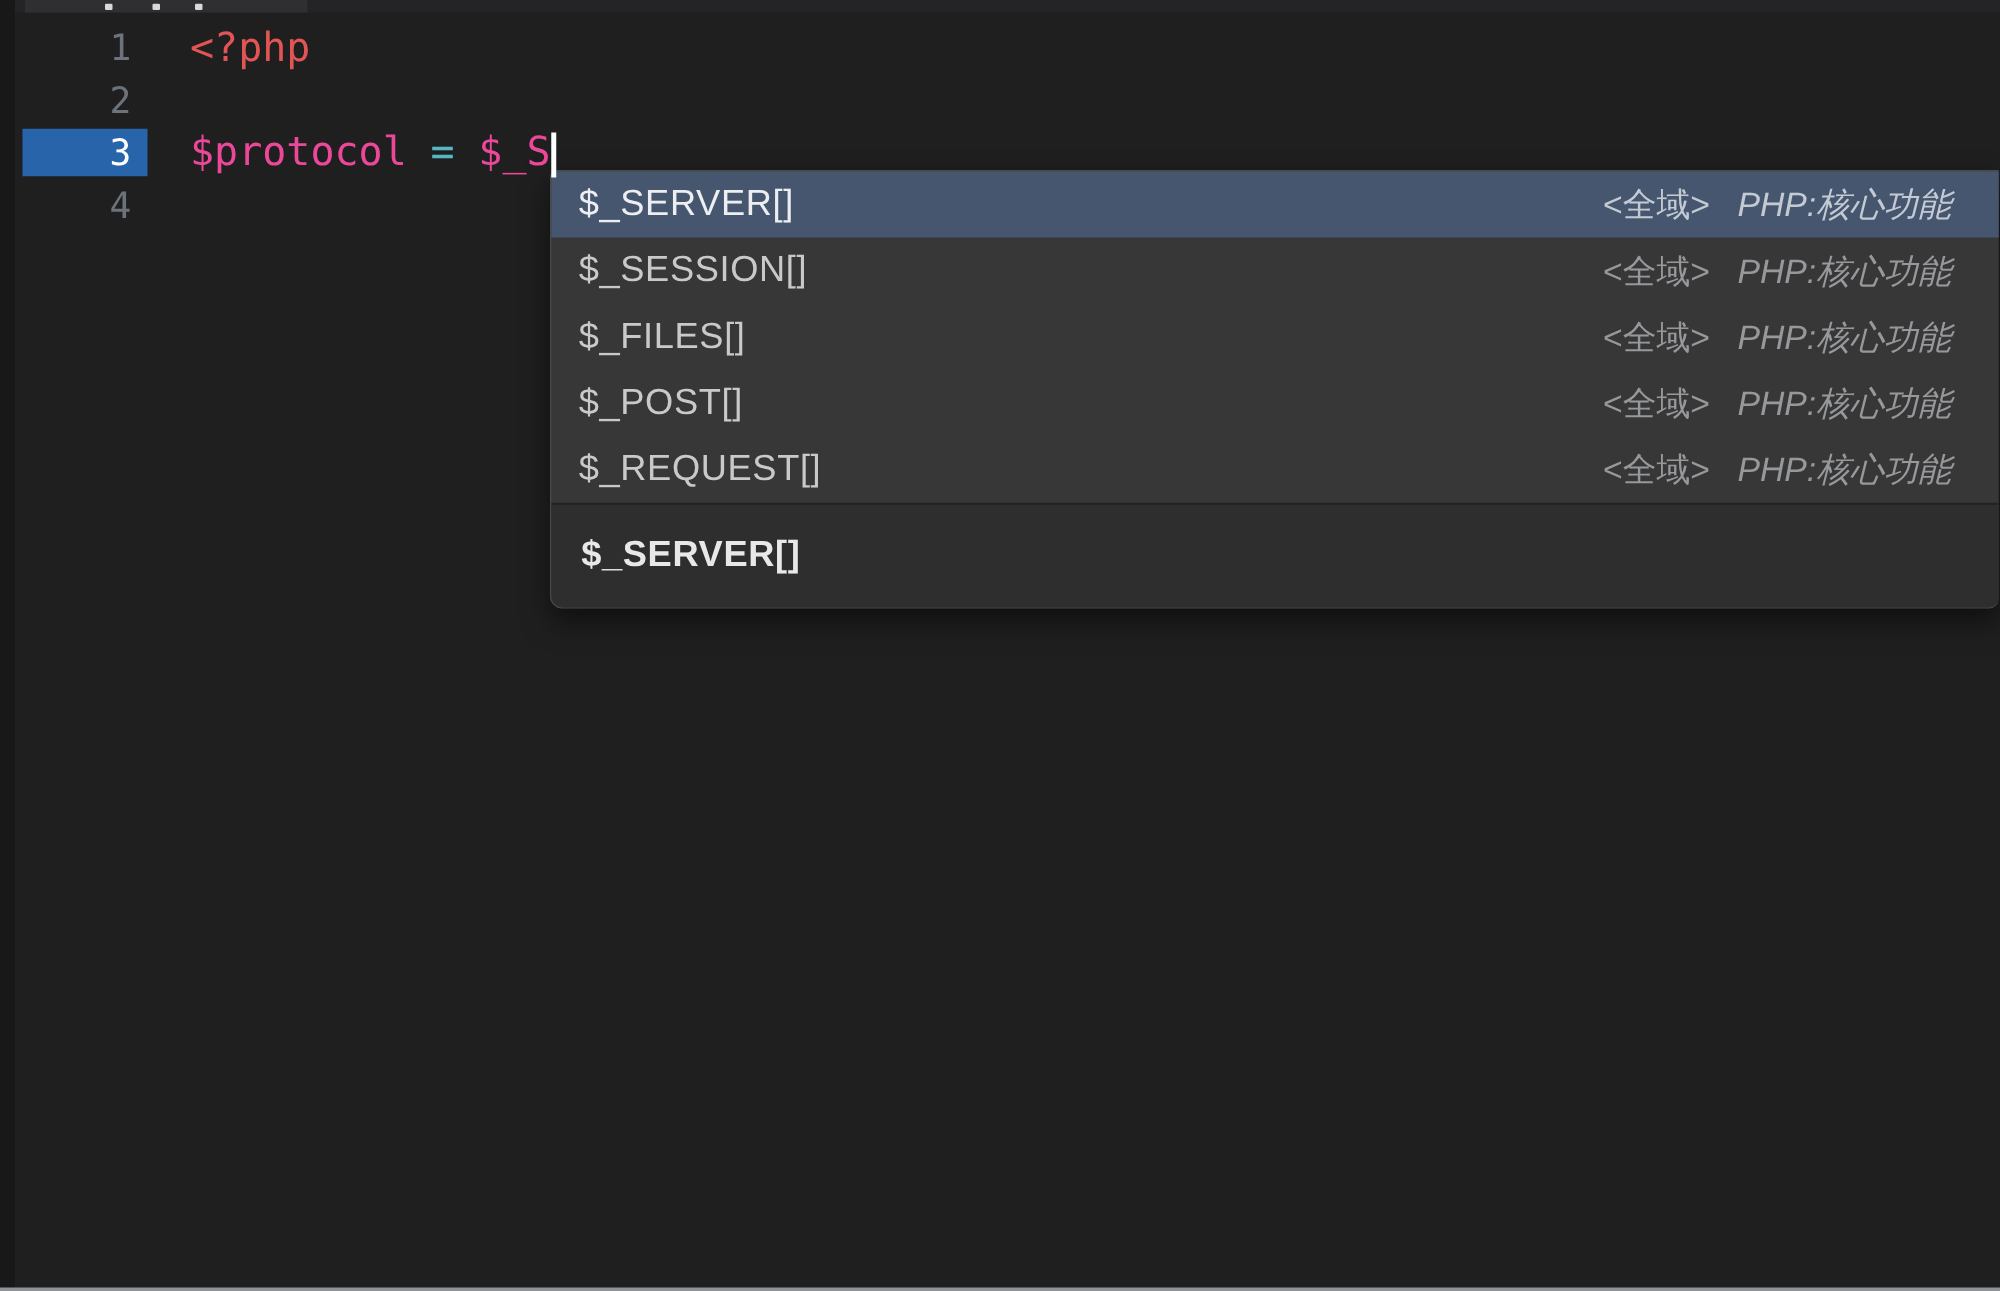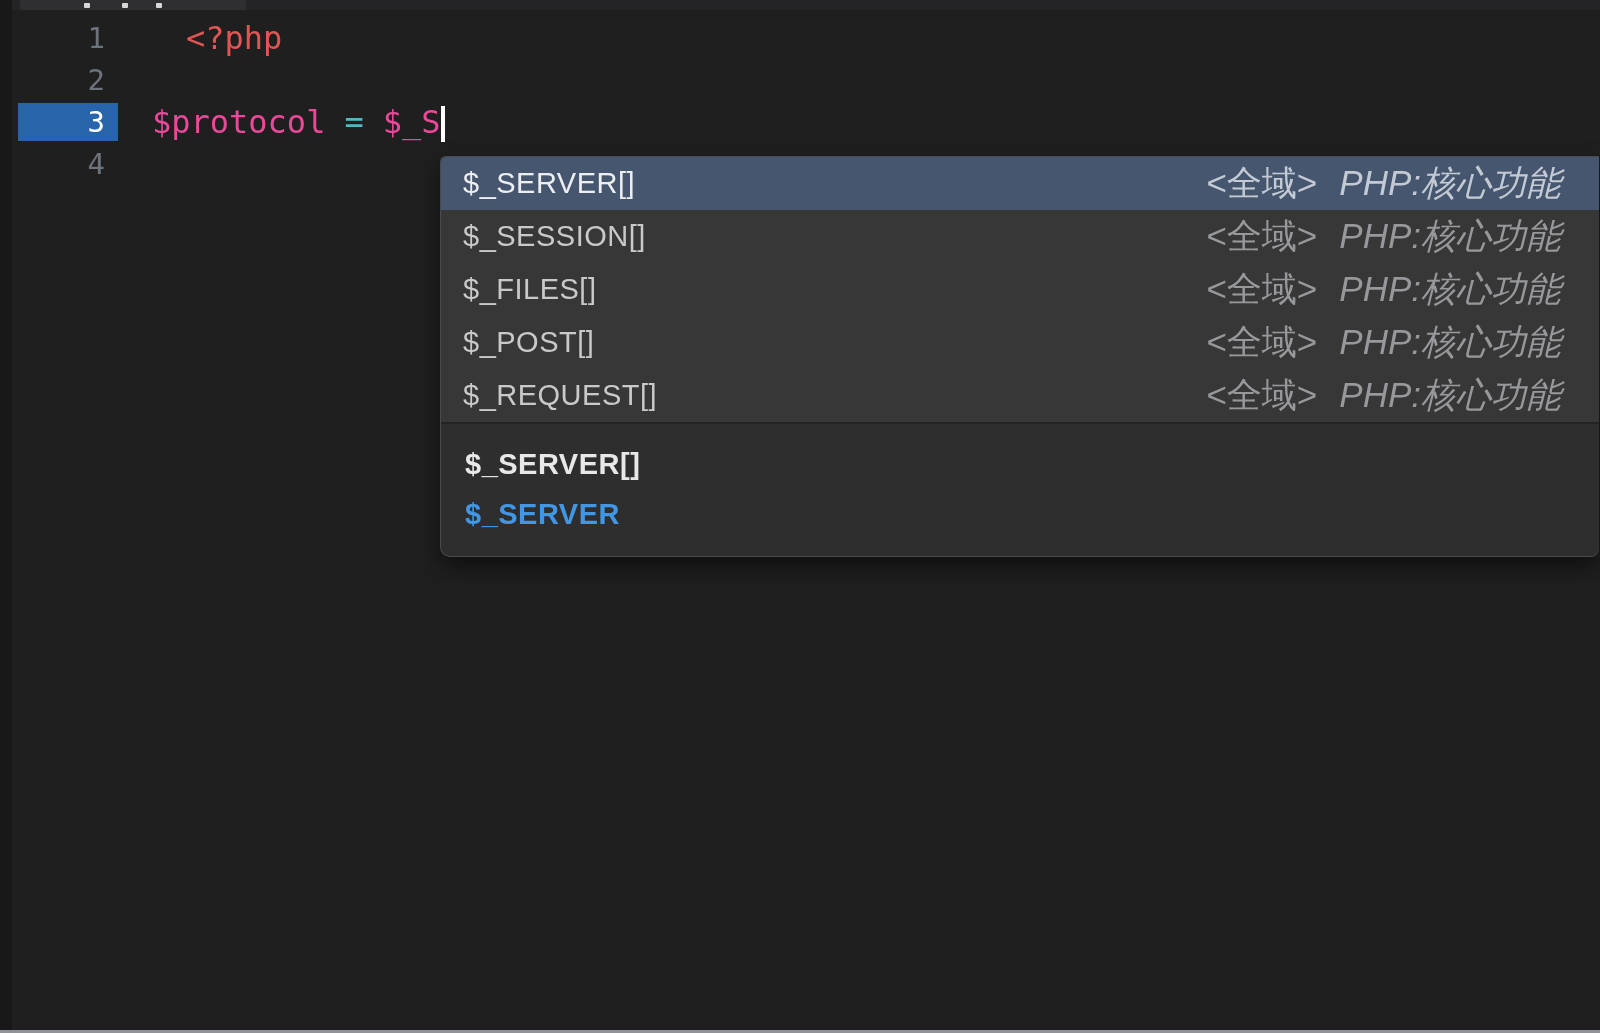--- a/index.html
+++ b/index.html
@@ -19,38 +19,38 @@
   .tab .f1 { left:64px; } .tab .f2 { left:102px; } .tab .f3 { left:136px; }
 
   
   .editor { position:absolute; left:12px; top:17px; right:0; }
   .line { position:relative; height:42px; display:flex; align-items:center;
           font-family:"DejaVu Sans Mono", "Liberation Mono", monospace; font-size:32px; }
   .gutter { width:93px; flex:none; text-align:right; color:#6d737b; font-size:29px; position:relative; z-index:2; }
   .line.active .gutter { color:#ffffff; }
   .gutter-highlight { position:absolute; left:6px; top:2px; width:100px; height:38px; background:#2764aa; z-index:1; }
   .code { margin-left:47px; white-space:pre; z-index:2; }
-  .tok-php { color:#e25555;margin-left:34px; }
+  .tok-php { color:#e25555; }
   .tok-var { color:#ec4899; }
   .tok-op  { color:#56b6c2; margin:0 19px; }
   .cursor { display:inline-block; width:4px; height:36px; background:#ffffff; vertical-align:middle; margin-left:1px; }
 
   
   .suggest {
-    position:absolute; left:440px; top:156px; width:1158px;
+    position:absolute; left:440px; top:136px; width:1158px;
     background:#373737; border:1px solid #4a4a4a; border-right:none;
     border-radius:6px 0 8px 10px;
     box-shadow:0 10px 22px rgba(0,0,0,0.5);
   }
   .row { height:53px; display:flex; align-items:center; padding:0 38px 0 22px;
          color:#c9c9c9; font-size:29px; cursor:pointer; }
   .row.selected { background:#45566e; color:#eceef1; border-radius:5px 0 0 0; }
   .row .label { letter-spacing:0.5px; }
   .row .meta { margin-left:auto; display:flex; gap:22px; align-items:baseline;
-               color:#96989b; font-size:35px; }
+               color:#96989b; font-size:27px; }
   .row.selected .meta { color:#c3cad4; }
   .meta .origin { font-style:italic;text-align:center; }
 
   .docs { background:#2e2e2e; border-top:2px solid #232323; padding:22px 24px 24px;
           border-radius:0 0 8px 10px; }
   .sig  { color:#e8e8e8; font-weight:700; font-size:29px; letter-spacing:0.5px; line-height:36px; }
   .doclink { color:#4196e6; font-weight:700; font-size:29px; letter-spacing:0.5px;
              line-height:36px; margin-top:14px; cursor:pointer; }
 
   
@@ -137,20 +137,19 @@
         <span class="meta">
           <span class="scope">&lt;全域&gt;</span>
           <span class="origin">PHP:核心功能</span>
         </span>
       </div>
 
     </div>
 
     <div class="docs">
       <div class="sig">$_SERVER[]</div>
-      <div class="doclink">$_SERVER</div>
     </div>
 
   </div>
 
   <div class="bottom-line"></div>
 
 </div>
 
 </body></html>

